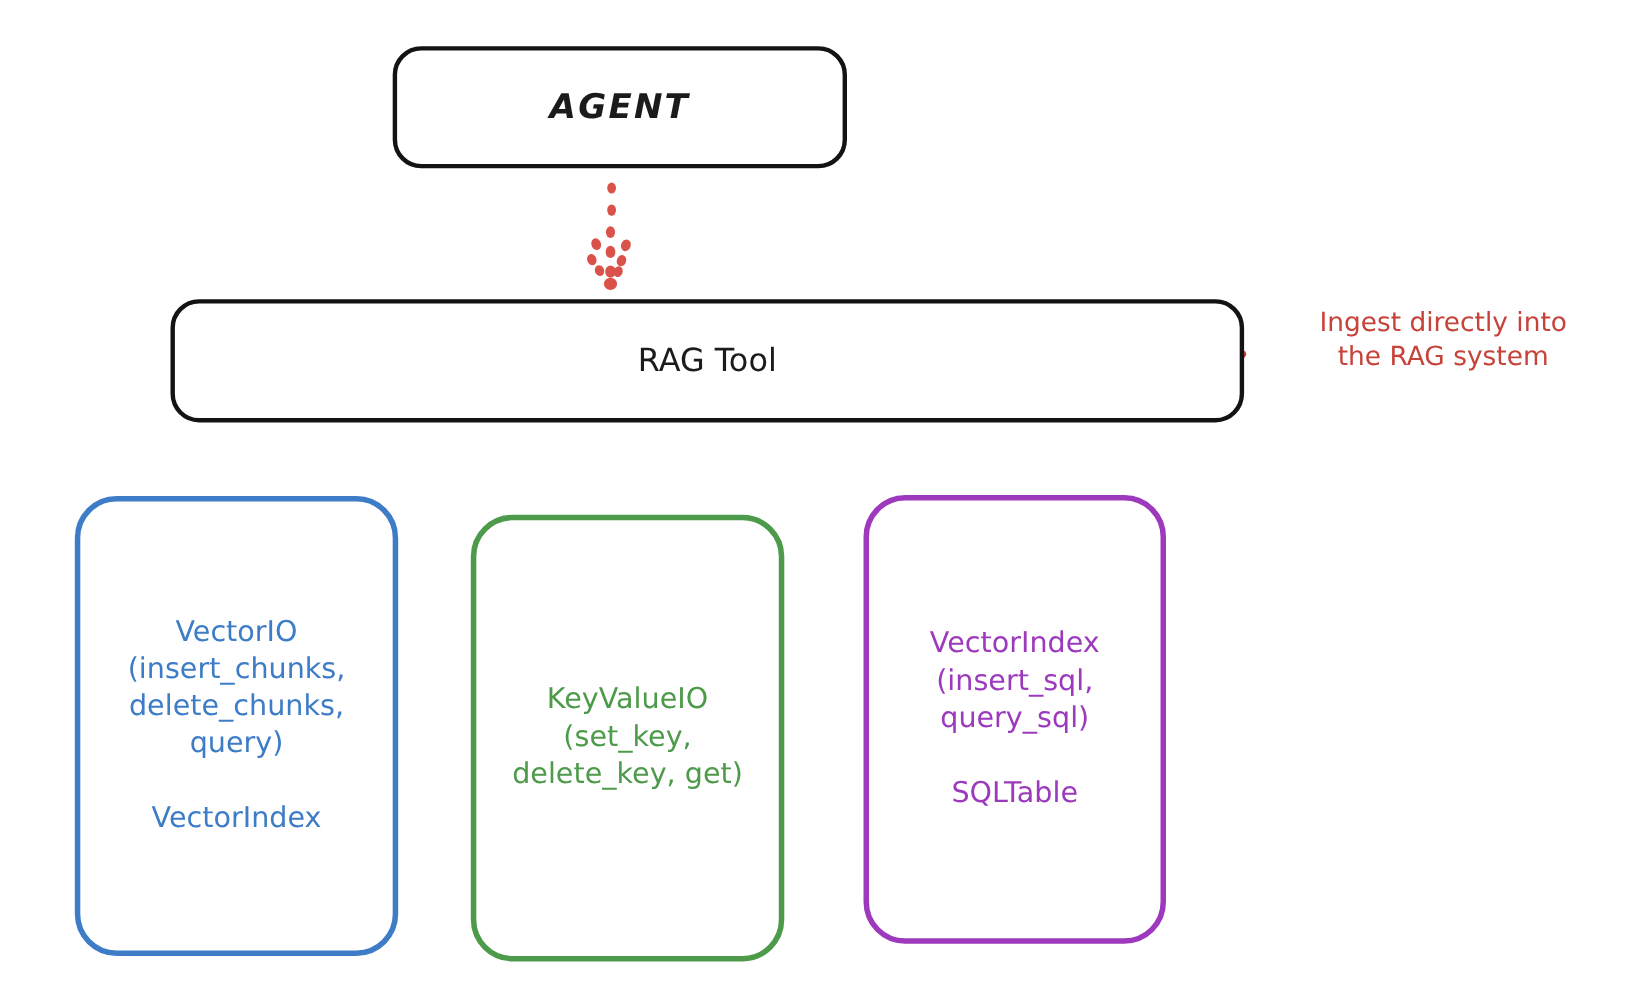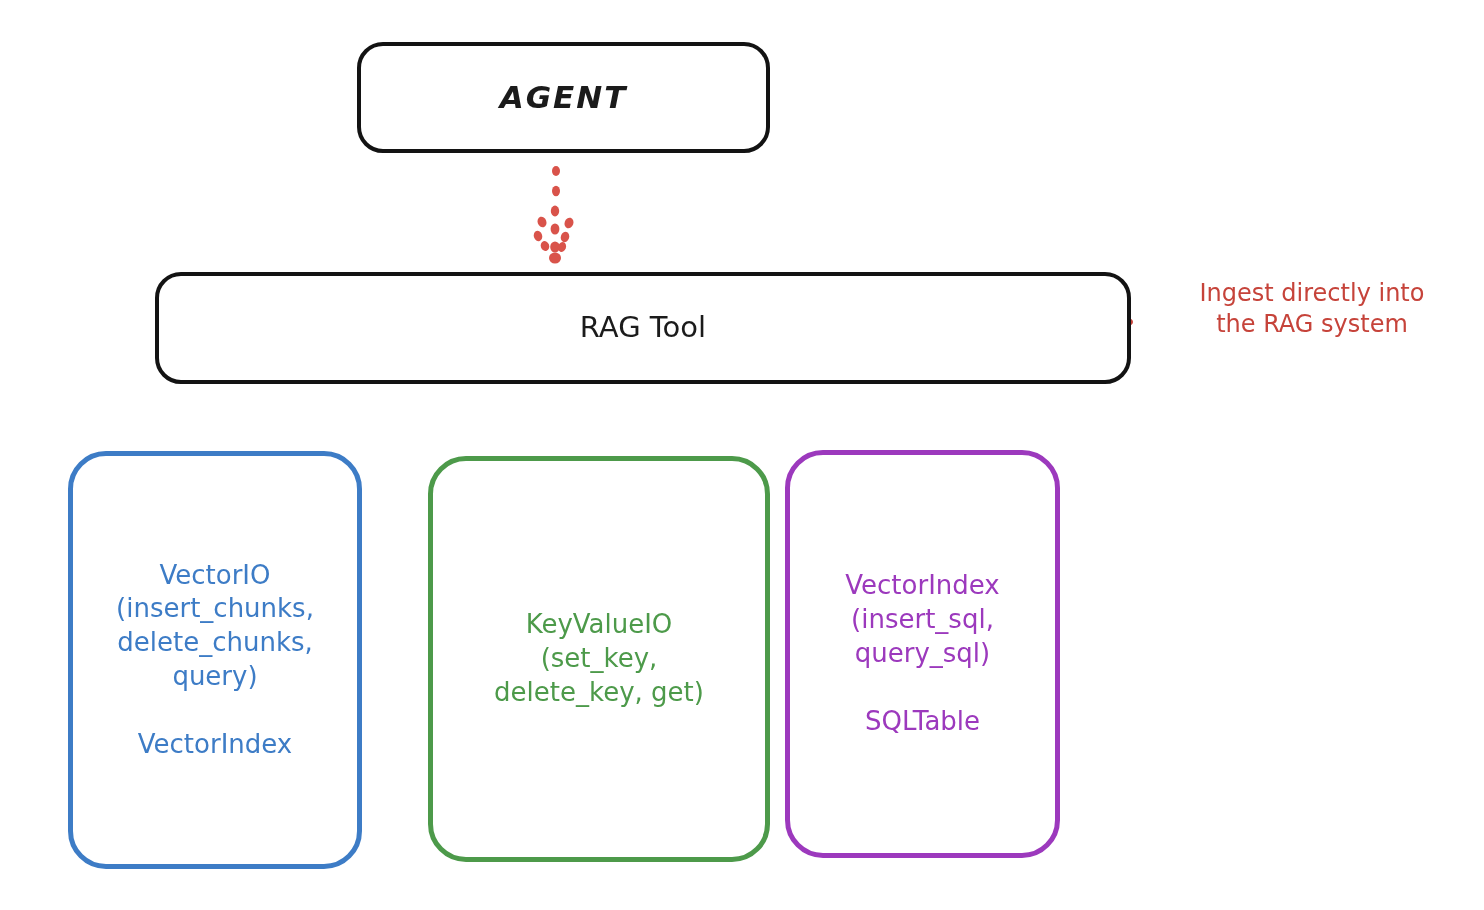--- a/index.html
+++ b/index.html
@@ -78,22 +78,22 @@
   }
   .node-vector {
     left: 68px;
     top: 451px;
     width: 294px;
     height: 418px;
     border-color: #3d7cc6;
   }
   .node-keyvalue {
     left: 428px;
-    top: 456px;
-    width: 342px;
+    top: 468px;
+    width: 285px;
     height: 406px;
     border-color: #4d9a4a;
   }
   .node-relational {
     left: 785px;
     top: 450px;
     width: 275px;
     height: 408px;
     border-color: #9c39bd;
   }

